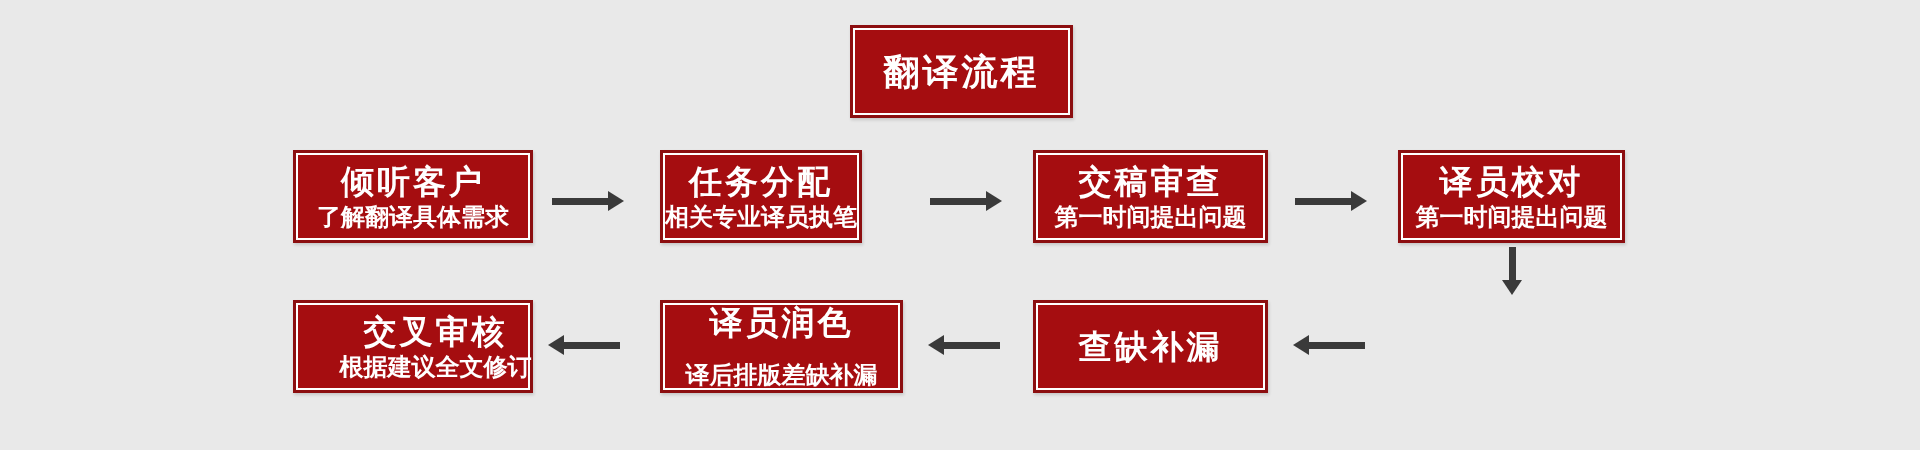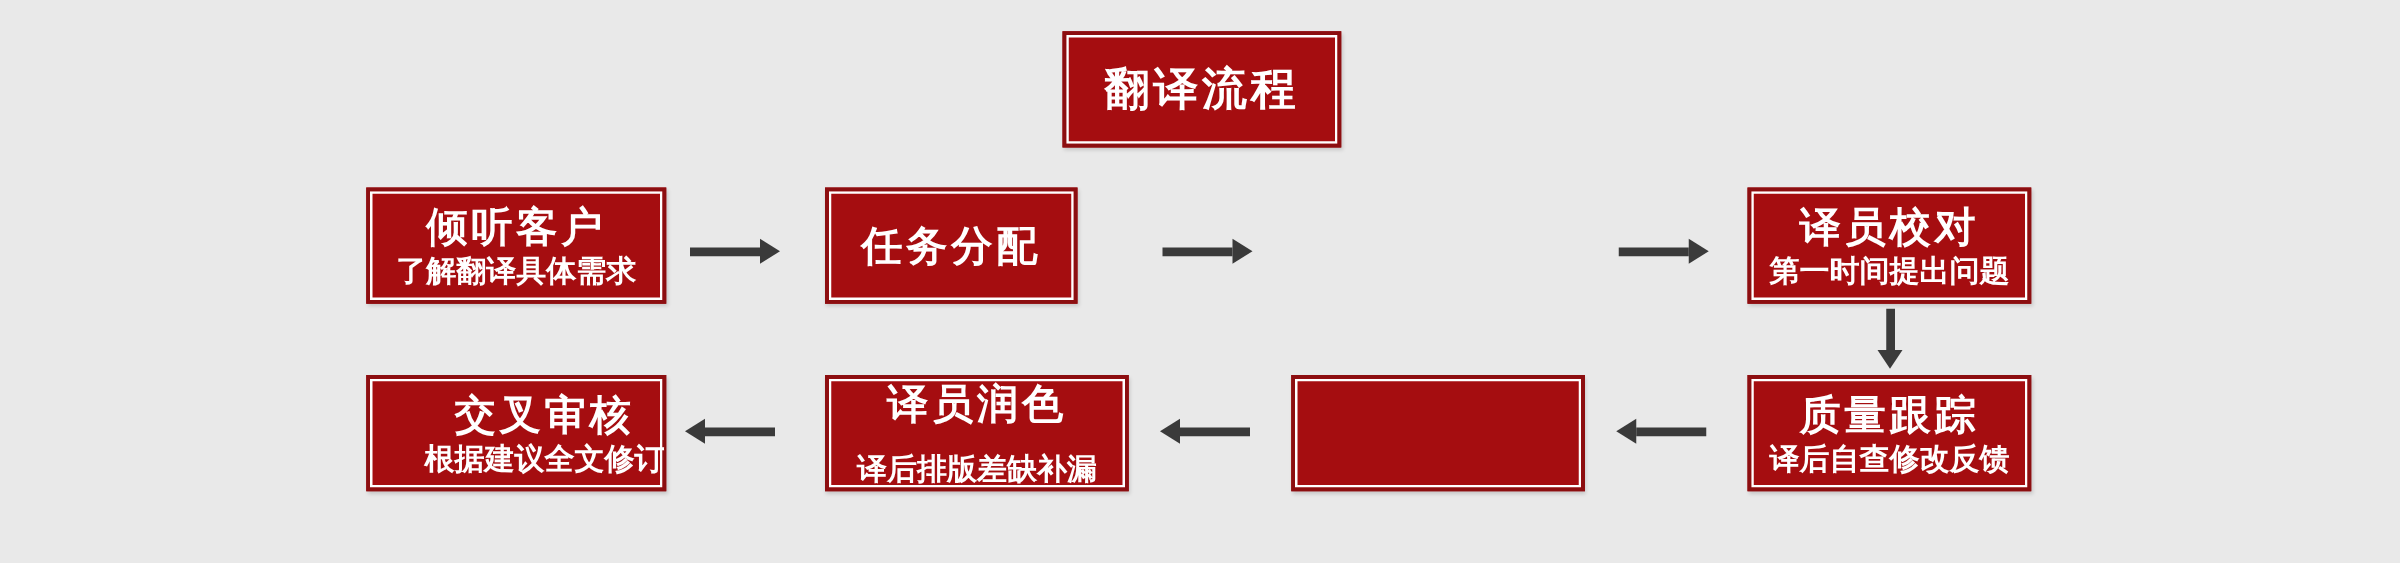--- a/index.html
+++ b/index.html
@@ -108,24 +108,29 @@
 
   <div class="box step" style="left:293px; top:150px; width:240px;">
     <div class="box-title">倾听客户</div>
     <div class="box-sub">了解翻译具体需求</div>
   </div>
 
   <div class="arrow arrow-right" style="left:552px; top:191px;"></div>
 
   <div class="box step" style="left:660px; top:150px; width:202px;">
     <div class="box-title">任务分配</div>
+    <div class="box-sub">相关专业译员执笔</div>
   </div>
 
   <div class="arrow arrow-right" style="left:930px; top:191px;"></div>
 
+  <div class="box step" style="left:1033px; top:150px; width:235px;">
+    <div class="box-title">交稿审查</div>
+    <div class="box-sub">第一时间提出问题</div>
+  </div>
 
   <div class="arrow arrow-right" style="left:1295px; top:191px;"></div>
 
   <div class="box step" style="left:1398px; top:150px; width:227px;">
     <div class="box-title">译员校对</div>
     <div class="box-sub">第一时间提出问题</div>
   </div>
 
   <div class="arrow arrow-down" style="left:1502px; top:247px;"></div>
 
@@ -137,22 +142,19 @@
   <div class="arrow arrow-left" style="left:548px; top:335px;"></div>
 
   <div class="box step" style="left:660px; top:300px; width:243px;justify-content:space-between;">
     <div class="box-title">译员润色</div>
     <div class="box-sub">译后排版差缺补漏</div>
   </div>
 
   <div class="arrow arrow-left" style="left:928px; top:335px;"></div>
 
   <div class="box step" style="left:1033px; top:300px; width:235px;">
+    <div class="box-title">查缺补漏</div>
   </div>
 
   <div class="arrow arrow-left" style="left:1293px; top:335px;"></div>
 
-  <div class="box step" style="left:1398px; top:300px; width:227px;">
-    <div class="box-title">质量跟踪</div>
-    <div class="box-sub">译后自查修改反馈</div>
-  </div>
 
 </div>
 
 </body></html>

